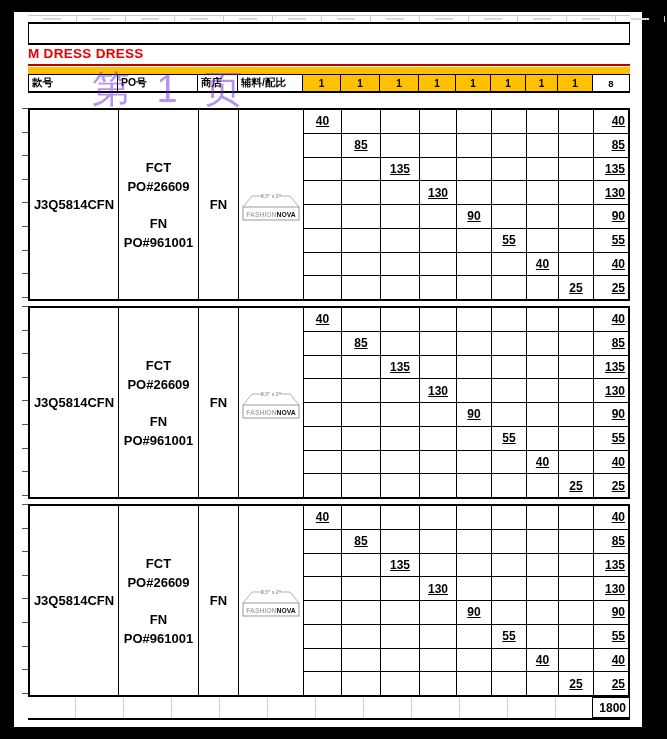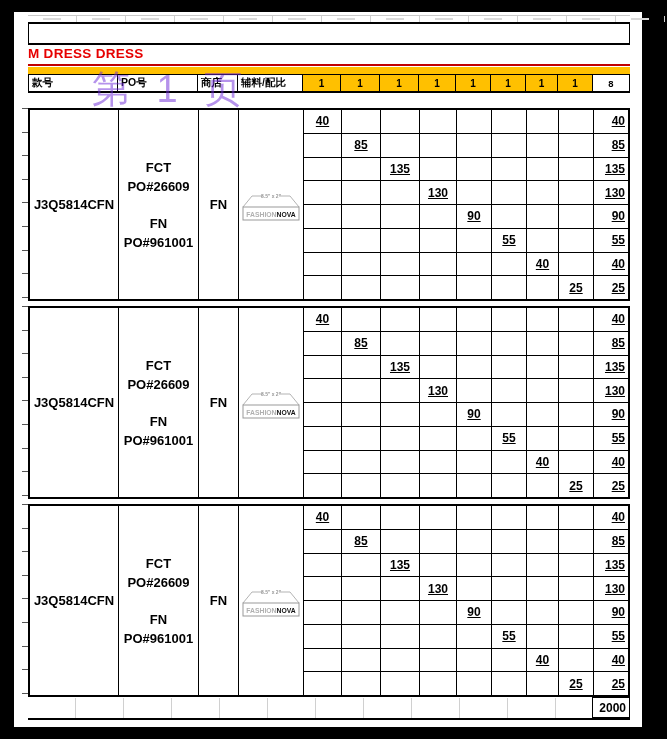--- a/index.html
+++ b/index.html
@@ -118,21 +118,21 @@
           <div class="hcell" style="width: 35px; background: rgb(255, 192, 0); font-size: 10px;">1</div>
           <div class="hcell" style="width: 35px; background: rgb(255, 192, 0); font-size: 10px;">1</div>
           <div class="hcell" style="width: 32px; background: rgb(255, 192, 0); font-size: 10px;">1</div>
           <div class="hcell" style="width: 35px; background: rgb(255, 192, 0); font-size: 10px;">1</div>
           <div class="hcell last">8</div>
         </div>
       </div>
 
     <div class="abs grand-row">
       <div class="grand-grid"></div>
-      <div class="grand-cell">2000</div>
+      <div class="grand-cell">1800</div>
     </div>
 
   <div class="abs block" style="top: 96px;">
         <div class="lcell" style="width: 89px;">J3Q5814CFN</div>
         <div class="lcell" style="width: 80px;">
           <div class="po-line">FCT</div>
           <div class="po-line">PO#26609</div>
           <div class="po-gap"></div>
           <div class="po-line">FN</div>
           <div class="po-line">PO#961001</div>

